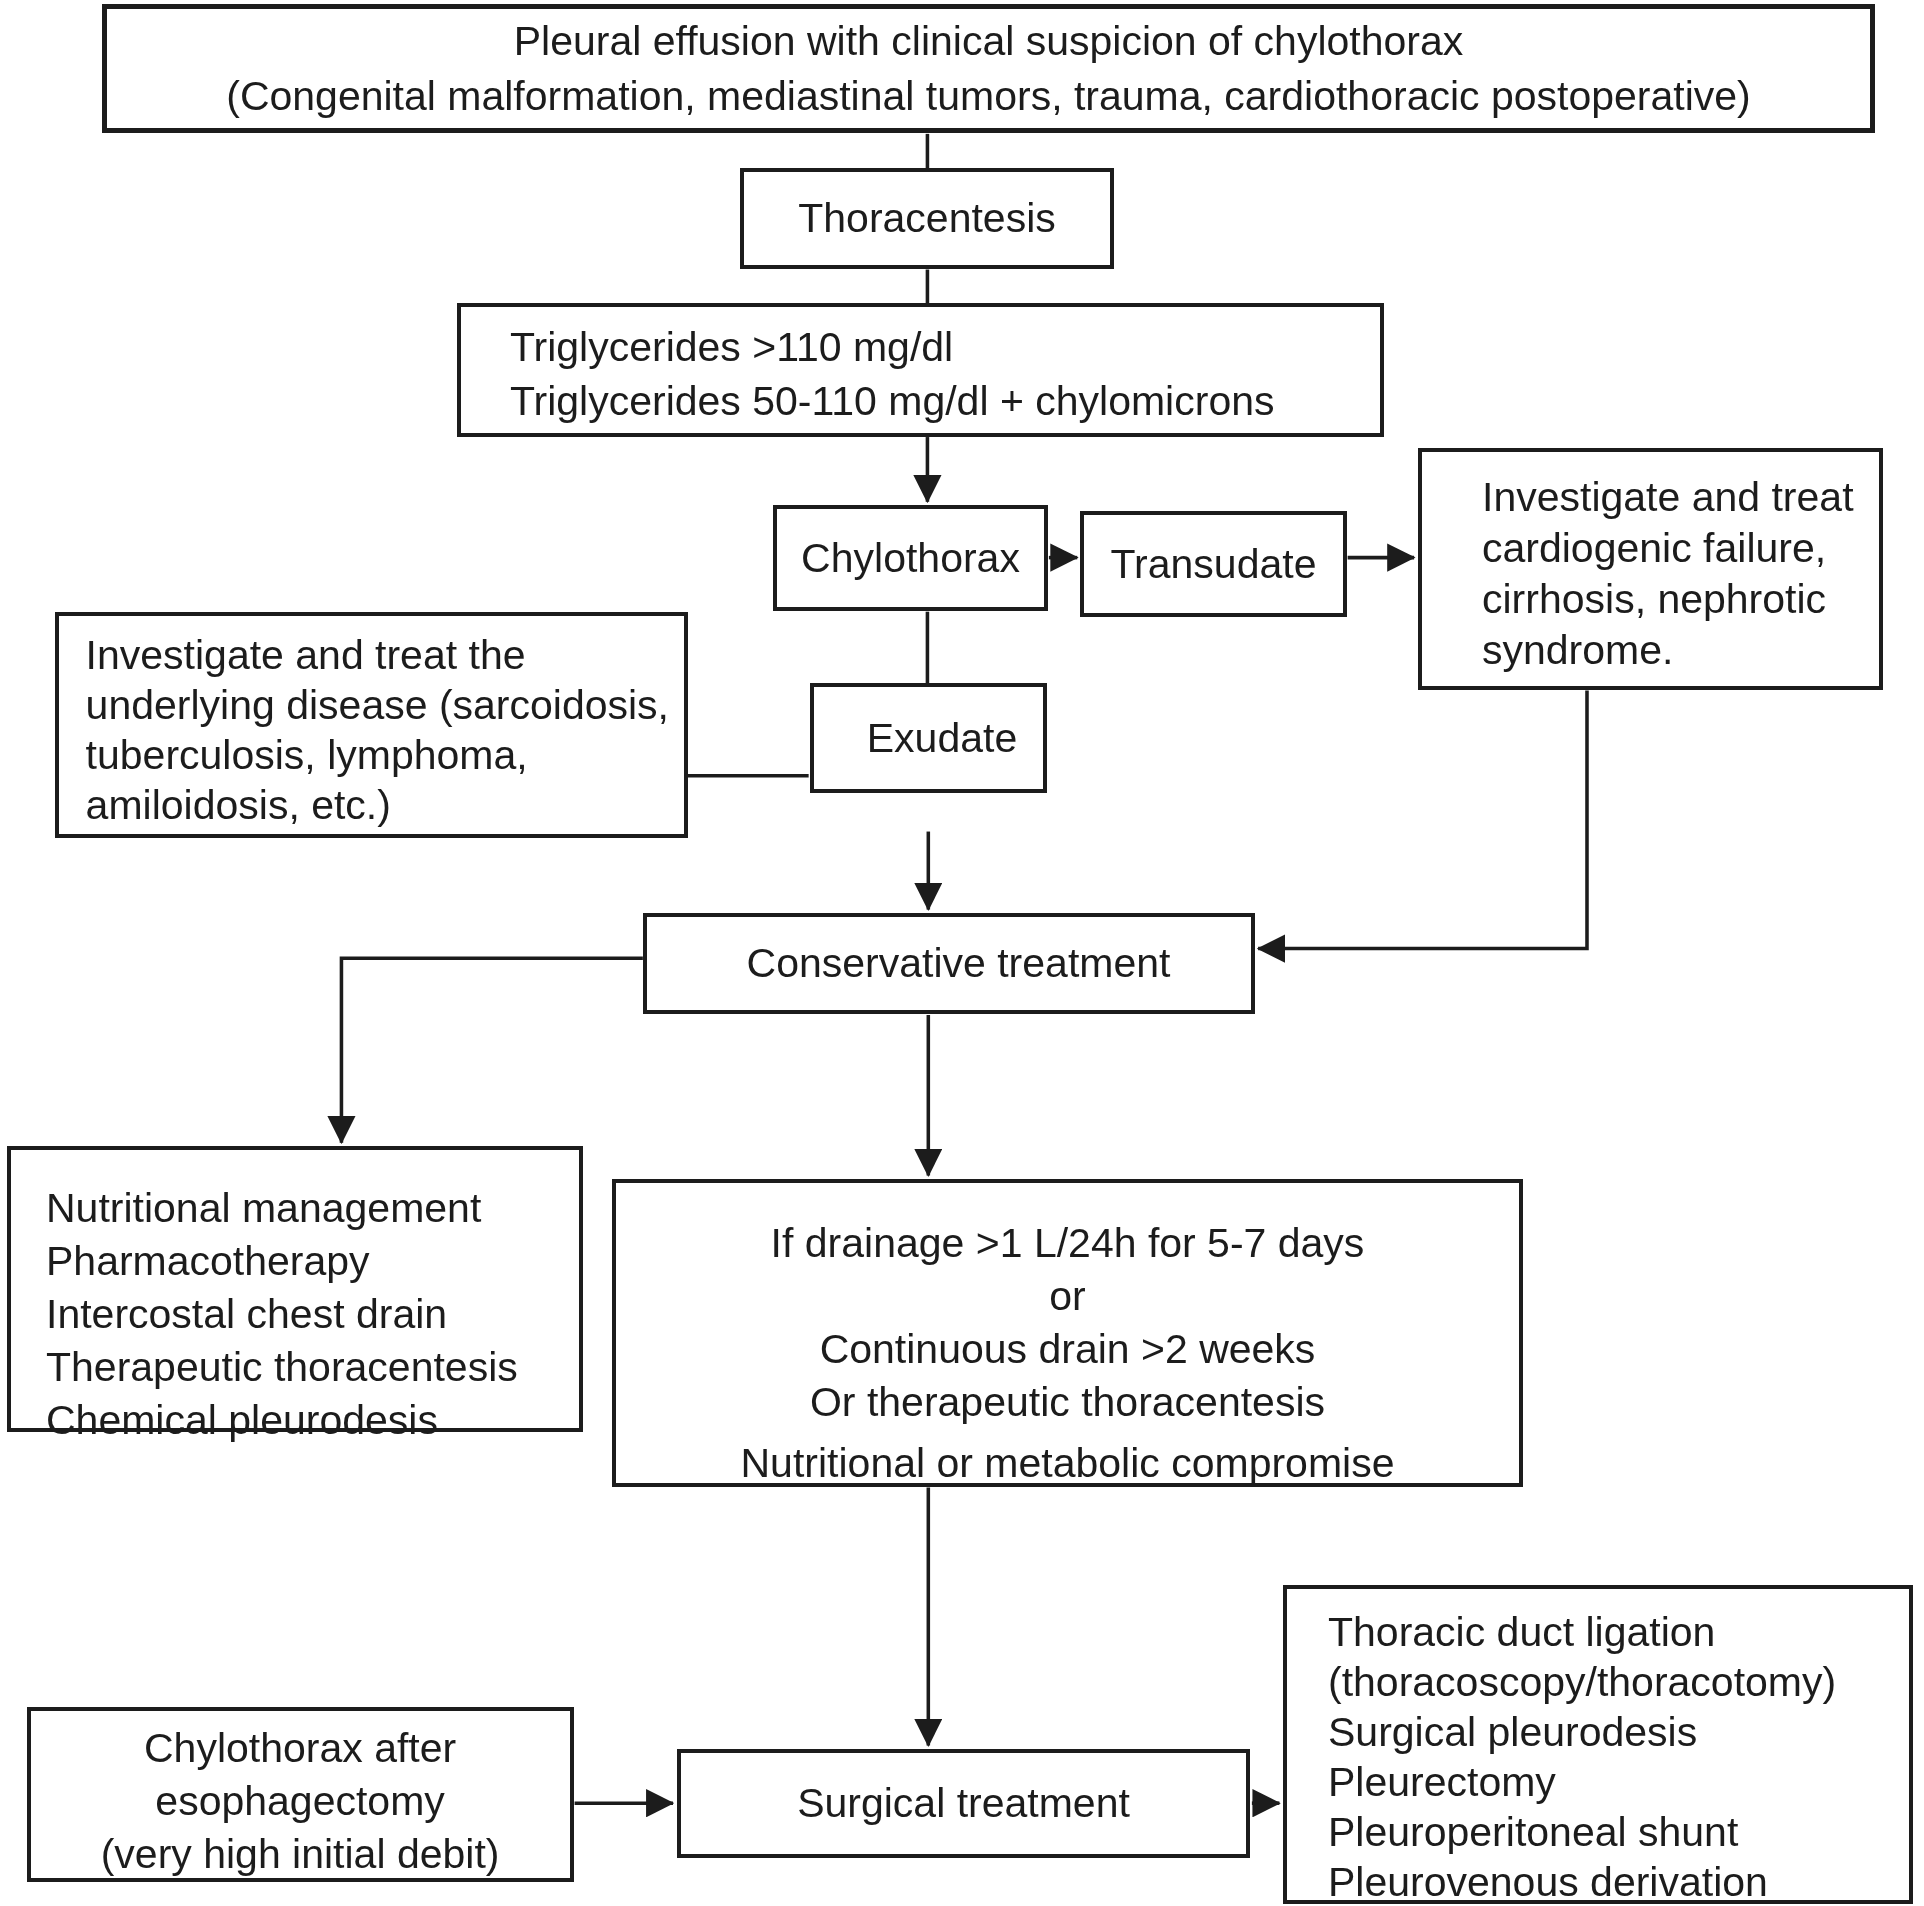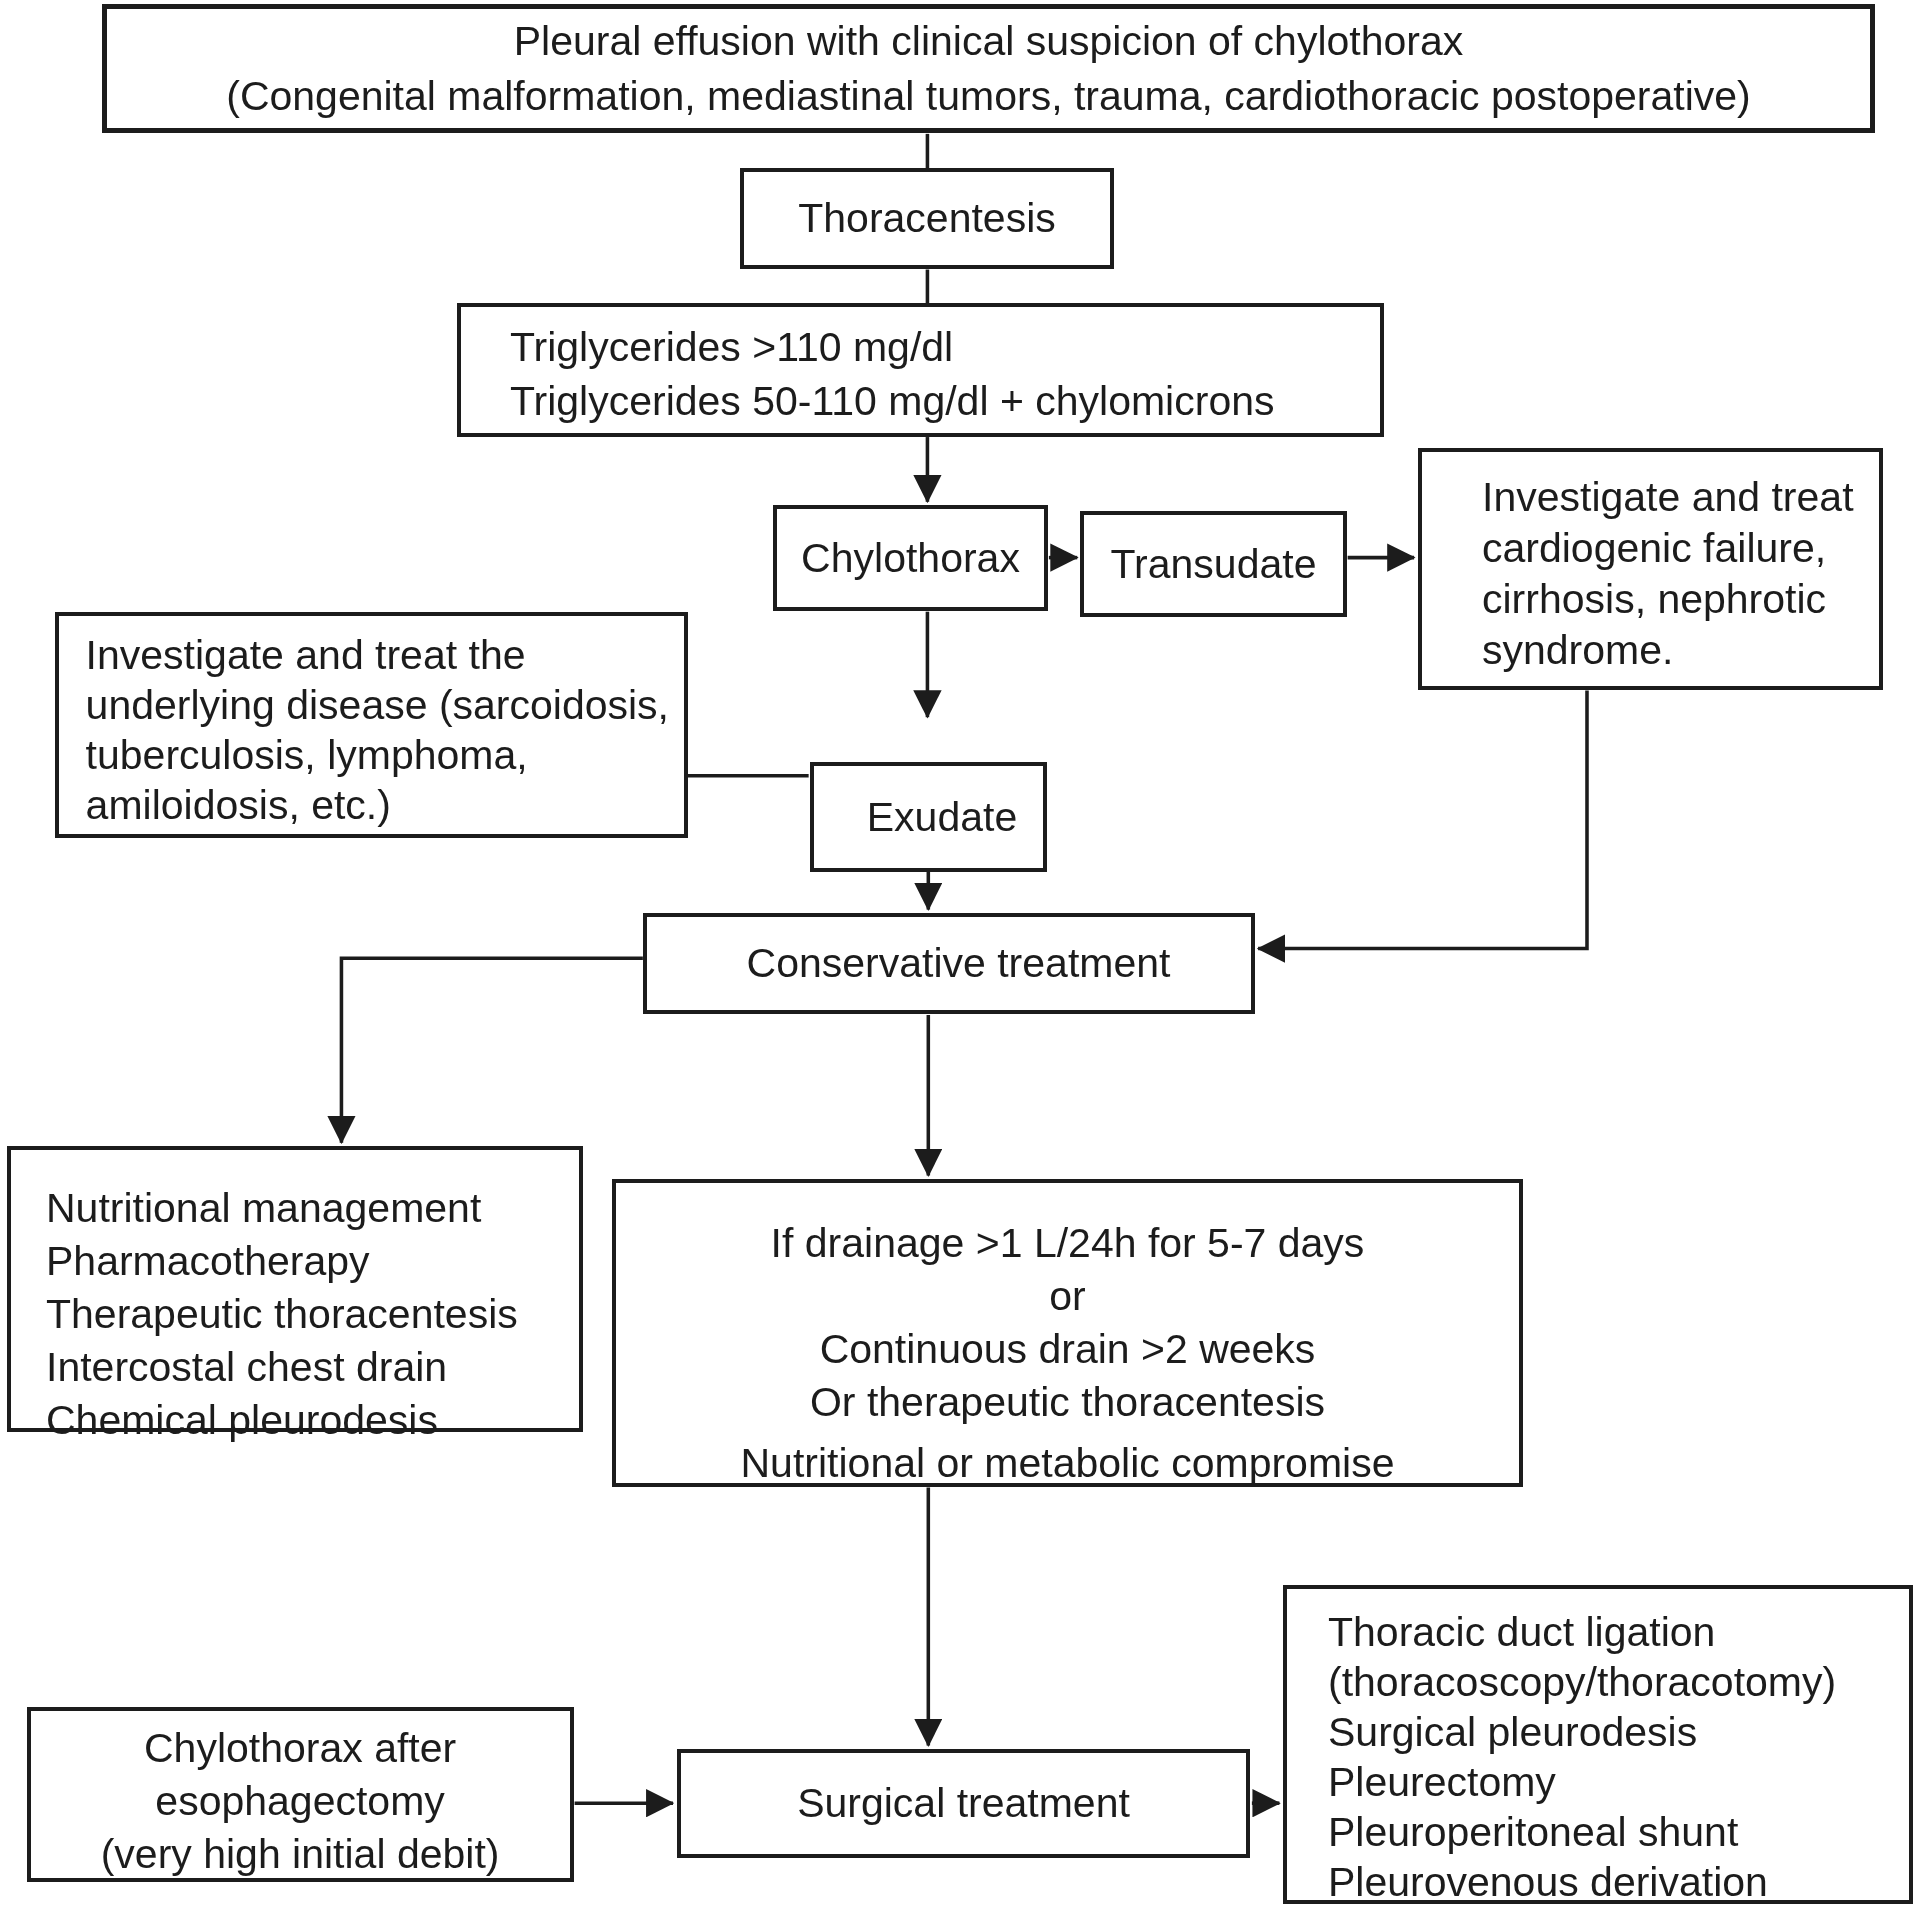--- a/index.html
+++ b/index.html
@@ -21,21 +21,21 @@
   }
   .box span{display:block;}
   .center-box{display:flex;flex-direction:column;align-items:center;justify-content:center;}
   #pleural{left:102px;top:4.4px;width:1773px;height:129px;border-width:5.3px;line-height:55px;}
   #thoracentesis{left:740px;top:168px;width:374px;height:101px;}
   #trig{left:457px;top:303px;width:927px;height:134px;padding:13.3px 13.3px 0 49px;line-height:54px;}
   #chylo{left:773px;top:505px;width:275px;height:106px;}
   #transudate{left:1080px;top:511px;width:267px;height:106px;}
   #cardio{left:1418px;top:448px;width:465px;height:242px;padding:19.5px 7px 0 60px;line-height:51px;}
   #underlying{left:7px;top:612px;width:633px;height:226px;padding:14px 7px 0 26.6px;line-height:50px;margin-left:48px;}
-  #exudate{left:810px;top:762px;width:237px;height:110px;padding-left:27px;}
+  #exudate{left:810px;top:683px;width:237px;height:110px;padding-left:27px;}
   #conservative{left:643px;top:913px;width:612px;height:101px;padding-left:19px;}
   #nutritional{left:7px;top:1146px;width:576px;height:286px;padding:32px 7px 0 35px;line-height:53px;}
   #drainage{left:612px;top:1179px;width:911px;height:308px;padding-top:34px;line-height:53px;text-align:center;}
   #drainage .footer-line{margin-top:8px;}
   #esoph{left:26.6px;top:1707px;width:547px;height:175px;padding-top:10.6px;line-height:53px;text-align:center;}
   #surgical{left:677px;top:1749px;width:573px;height:109px;}
   #options{left:1283px;top:1585px;width:630px;height:319px;padding:17.7px 7px 0 41px;line-height:50px;}
 </style>
 </head>
 <body>
@@ -106,22 +106,22 @@
     <span>Exudate</span>
   </div>
 
   <div class="box center-box" id="conservative">
     <span>Conservative treatment</span>
   </div>
 
   <div class="box" id="nutritional">
     <span>Nutritional management</span>
     <span>Pharmacotherapy</span>
+    <span>Intercostal chest drain</span>
     <span>Therapeutic thoracentesis</span>
-    <span>Intercostal chest drain</span>
     <span>Chemical pleurodesis</span>
   </div>
 
   <div class="box" id="drainage">
     <span>If drainage &gt;1 L/24h for 5-7 days</span>
     <span>or</span>
     <span>Continuous drain &gt;2 weeks</span>
     <span>Or therapeutic thoracentesis</span>
     <span class="footer-line">Nutritional or metabolic compromise</span>
   </div>

